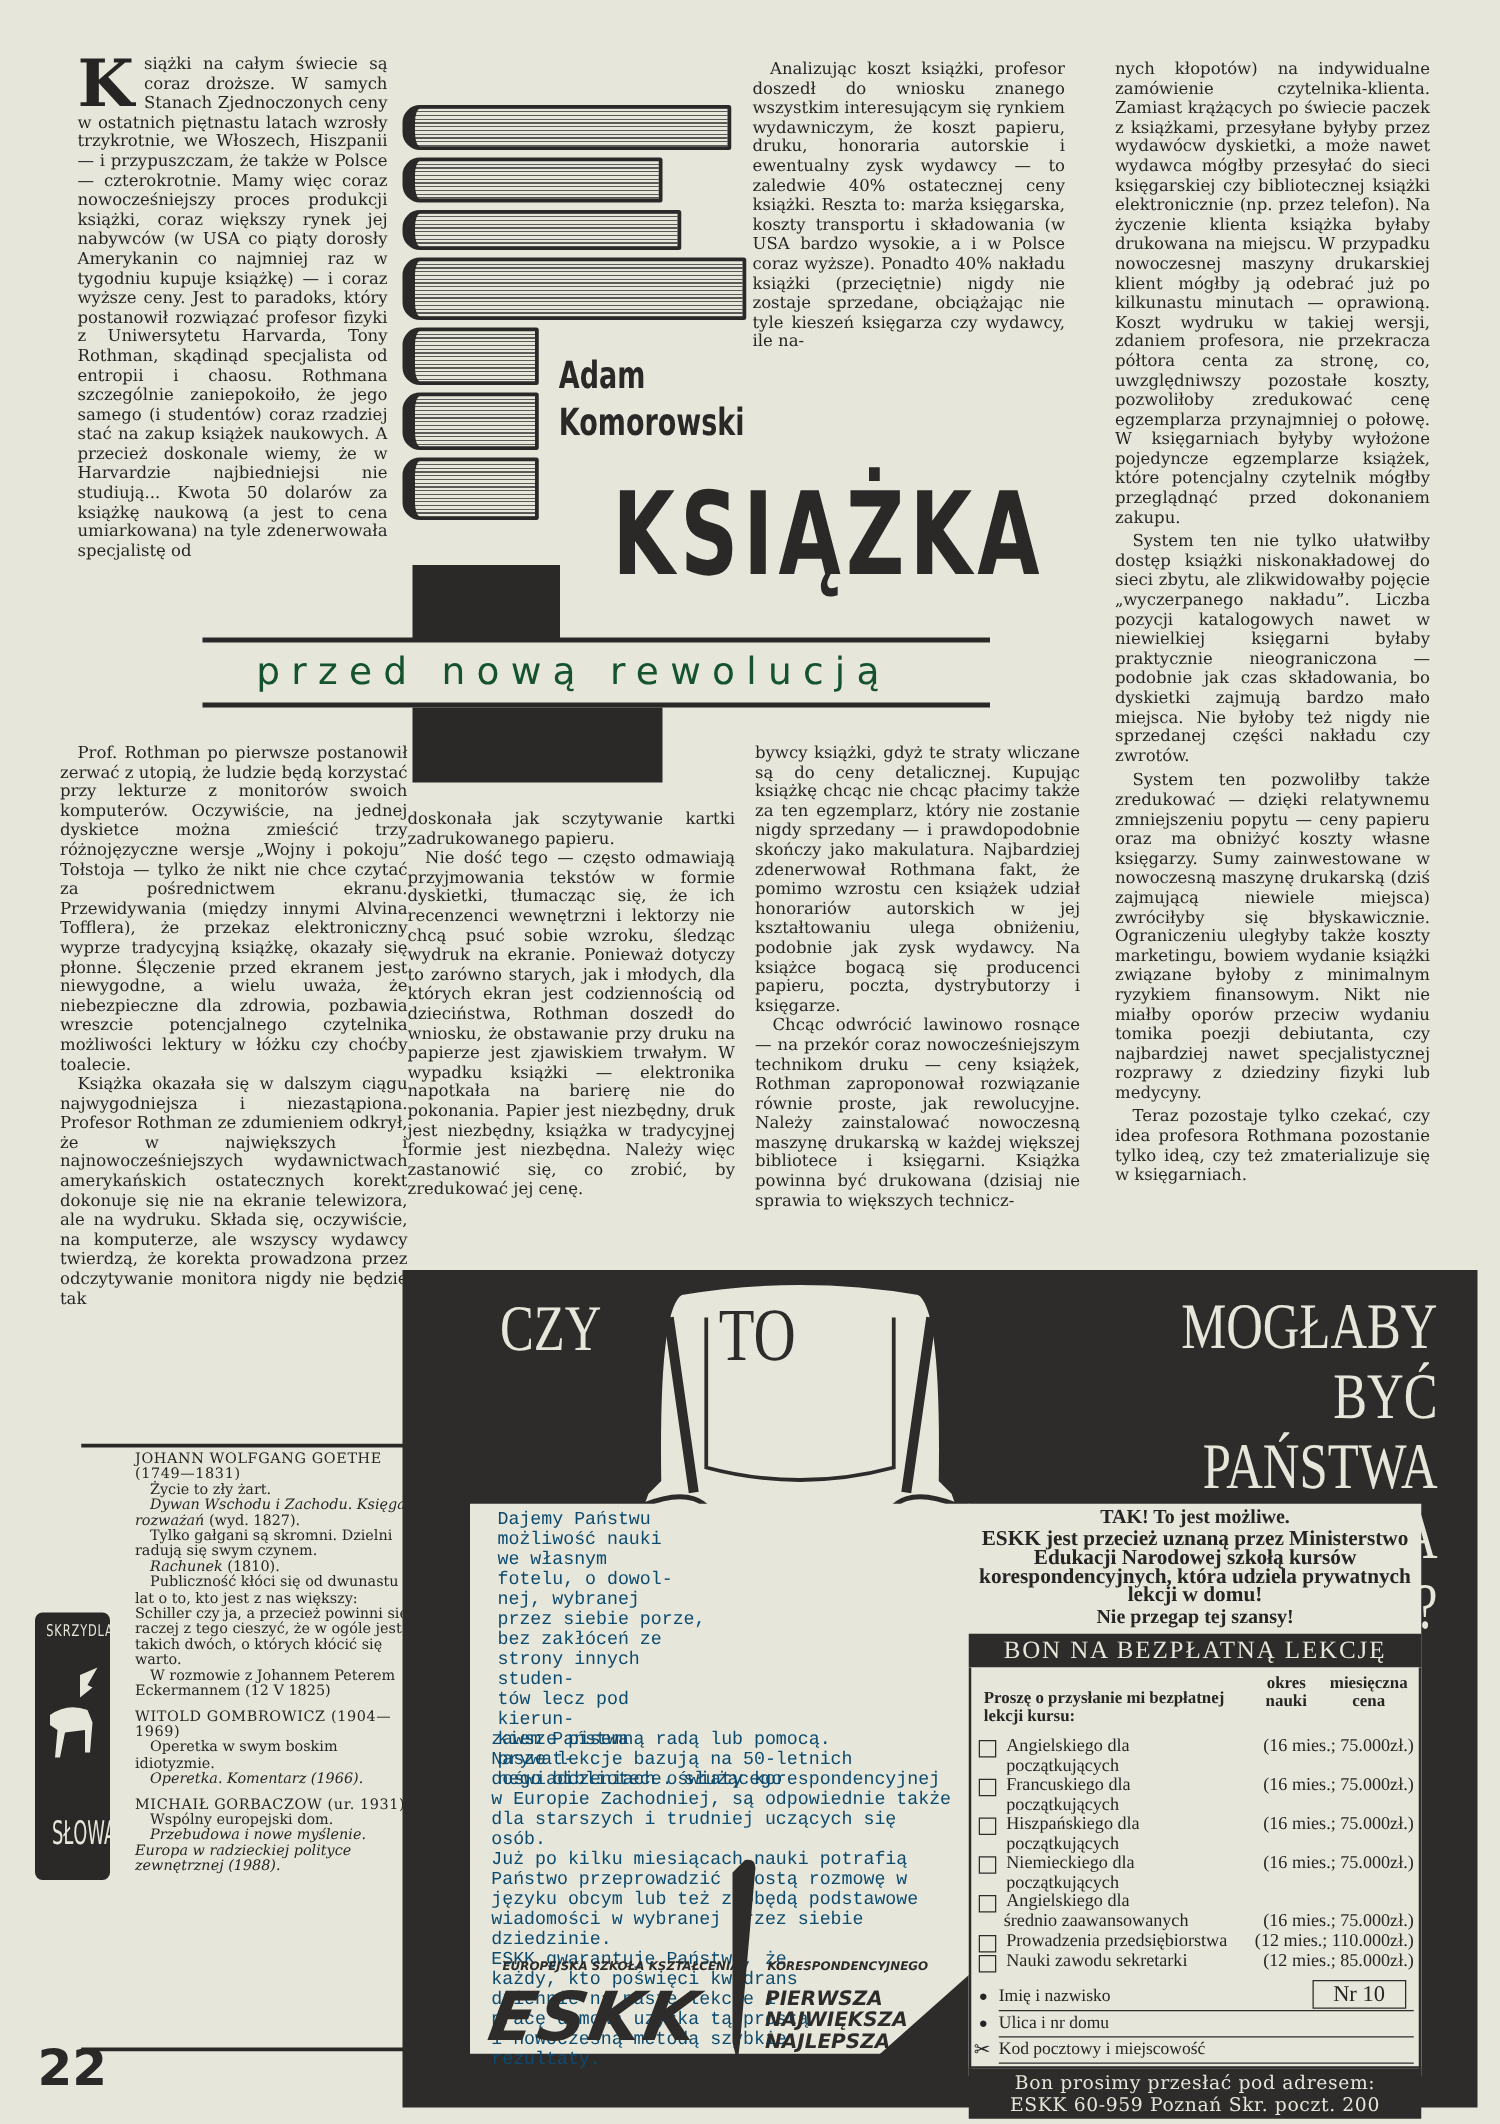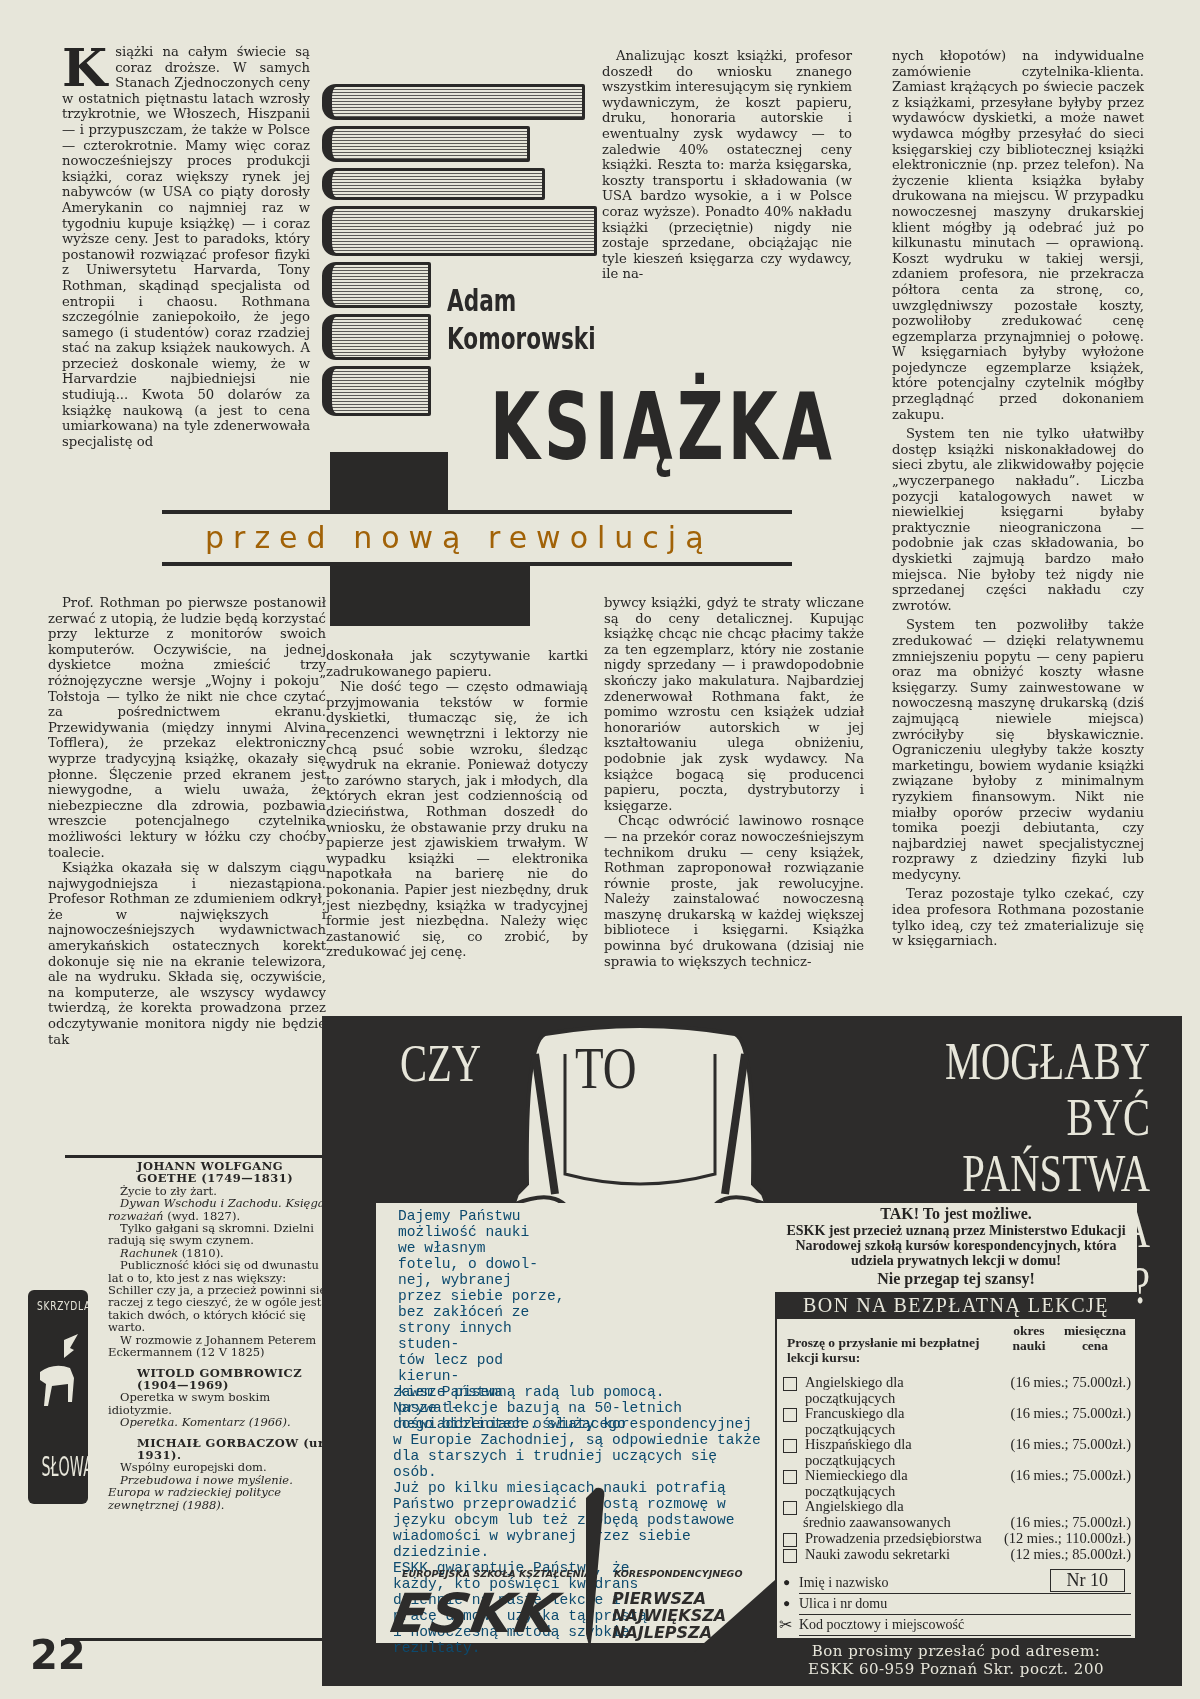--- a/index.html
+++ b/index.html
@@ -10,24 +10,24 @@
   .col p { margin:0; text-indent:14px; }
   .col p.noind { text-indent:0; }
   .dropcap { float:left; font-size:52px; line-height:44px; font-weight:bold; margin:2px 8px 0 0; font-family:"DejaVu Serif",serif; }
   .books { left:322px; top:84px; width:270px; }
   .book { position:relative; height:30px; margin-bottom:6px; border:3px solid #2a2928; border-left:10px solid #2a2928; border-radius:14px 2px 2px 14px;
           background:repeating-linear-gradient(#e7e6da 0 2px,#5a5956 2px 3px); }
   .author { left:447px; top:282px; font-family:"DejaVu Sans","Liberation Sans",sans-serif; font-weight:bold; font-size:30px; line-height:38px; transform:scaleX(0.72); transform-origin:left; color:#2a2928; }
   .title { left:490px; top:378px; font-family:"DejaVu Sans","Liberation Sans",sans-serif; font-weight:bold; font-size:92px; line-height:100px; transform:scaleX(0.70); transform-origin:left; letter-spacing:6px; color:#2a2928; }
   .darkblk { background:#2a2928; }
   .rule { height:4px; background:#2a2928; }
-  .subtitle { left:205px; top:520px; font-family:"DejaVu Sans","Liberation Sans",sans-serif; font-size:30px; letter-spacing:9px; color:#a16207; }
+  .subtitle { left:205px; top:520px; font-family:"DejaVu Sans","Liberation Sans",sans-serif; font-size:30px; letter-spacing:9px; color:#14532d; }
   .quotes { left:65px; top:1155px; width:268px; height:480px; border-top:3px solid #2a2928; border-right:3px solid #2a2928; border-bottom:3px solid #2a2928; }
   .qtext { left:108px; top:1160px; width:222px; font-size:11.5px; line-height:12.4px; }
-  .qtext .name { font-weight:bold; letter-spacing:0.5px;margin-left:29px; }
+  .qtext .name { font-weight:normal; letter-spacing:0.5px; }
   .qtext p { margin:0; }
   .qtext .ind { text-indent:12px; }
   .qtext .it { font-style:italic; }
   .qtext .gap { height:8px; }
   .badge { left:28px; top:1290px; width:60px; height:214px; background:#2a2928; border-radius:6px; color:#e7e6da; overflow:hidden; }
   .badge .t1 { position:absolute; top:8px; left:0; width:60px; text-align:center; font-family:"DejaVu Sans",sans-serif; font-size:13px; letter-spacing:1px; transform:scaleX(0.7); }
   .badge .t2 { position:absolute; bottom:22px; left:0; width:60px; text-align:center; font-family:"DejaVu Sans",sans-serif; font-size:26px; transform:scaleX(0.55); }
   .pageno { left:30px; top:1632px; font-family:"DejaVu Sans",sans-serif; font-weight:bold; font-size:40px; color:#2a2928; }
   .ad { left:322px; top:1016px; width:860px; height:670px; background:#2d2c2b; }
   .ad-headline { font-family:"Liberation Serif","DejaVu Serif",serif; color:#e7e6da; font-size:52px; line-height:56px; transform:scaleX(0.78); transform-origin:left; position:absolute; }
@@ -191,21 +191,21 @@
   <div>NAJWIĘKSZA</div>
   <div>NAJLEPSZA</div>
 </div>
 <svg class="abs" style="left:694px;top:1572px;" width="90" height="80">
     <polygon points="90,0 90,80 0,80" fill="#2d2c2b"></polygon>
   </svg>
 
 <div class="adpanel" style="left:775px;top:1203px;width:362px;height:458px;"></div>
 <div class="coupon">
   <div class="c" style="font-size:16px;margin-top:2px;">TAK! To jest możliwe.</div>
-  <div class="c" style="font-size:14px;line-height:15px;padding:0 6px;">ESKK jest przecież uznaną przez Ministerstwo Edukacji Narodowej szkołą kursów korespondencyjnych, która udziela prywatnych lekcji w domu!</div>
+  <div class="c" style="font-size:17px;line-height:15px;padding:0 6px;">ESKK jest przecież uznaną przez Ministerstwo Edukacji Narodowej szkołą kursów korespondencyjnych, która udziela prywatnych lekcji w domu!</div>
   <div class="c" style="font-size:16px;margin-top:2px;">Nie przegap tej szansy!</div>
   <div class="bonhead" style="margin-top:4px;">BON NA BEZPŁATNĄ LEKCJĘ</div>
   <div class="bonbox">
     <div style="display:flex;font-family:'Liberation Serif',serif;font-weight:bold;font-size:13.5px;line-height:15px;margin-bottom:10px;">
       <div style="flex:1;padding-left:6px;margin-top:12px;">Proszę o przysłanie mi bezpłatnej lekcji kursu:</div>
       <div style="width:60px;text-align:center;">okres nauki</div>
       <div style="width:72px;text-align:center;">miesięczna cena</div>
     </div>
     <div class="crow">
         <span class="cb"></span>

